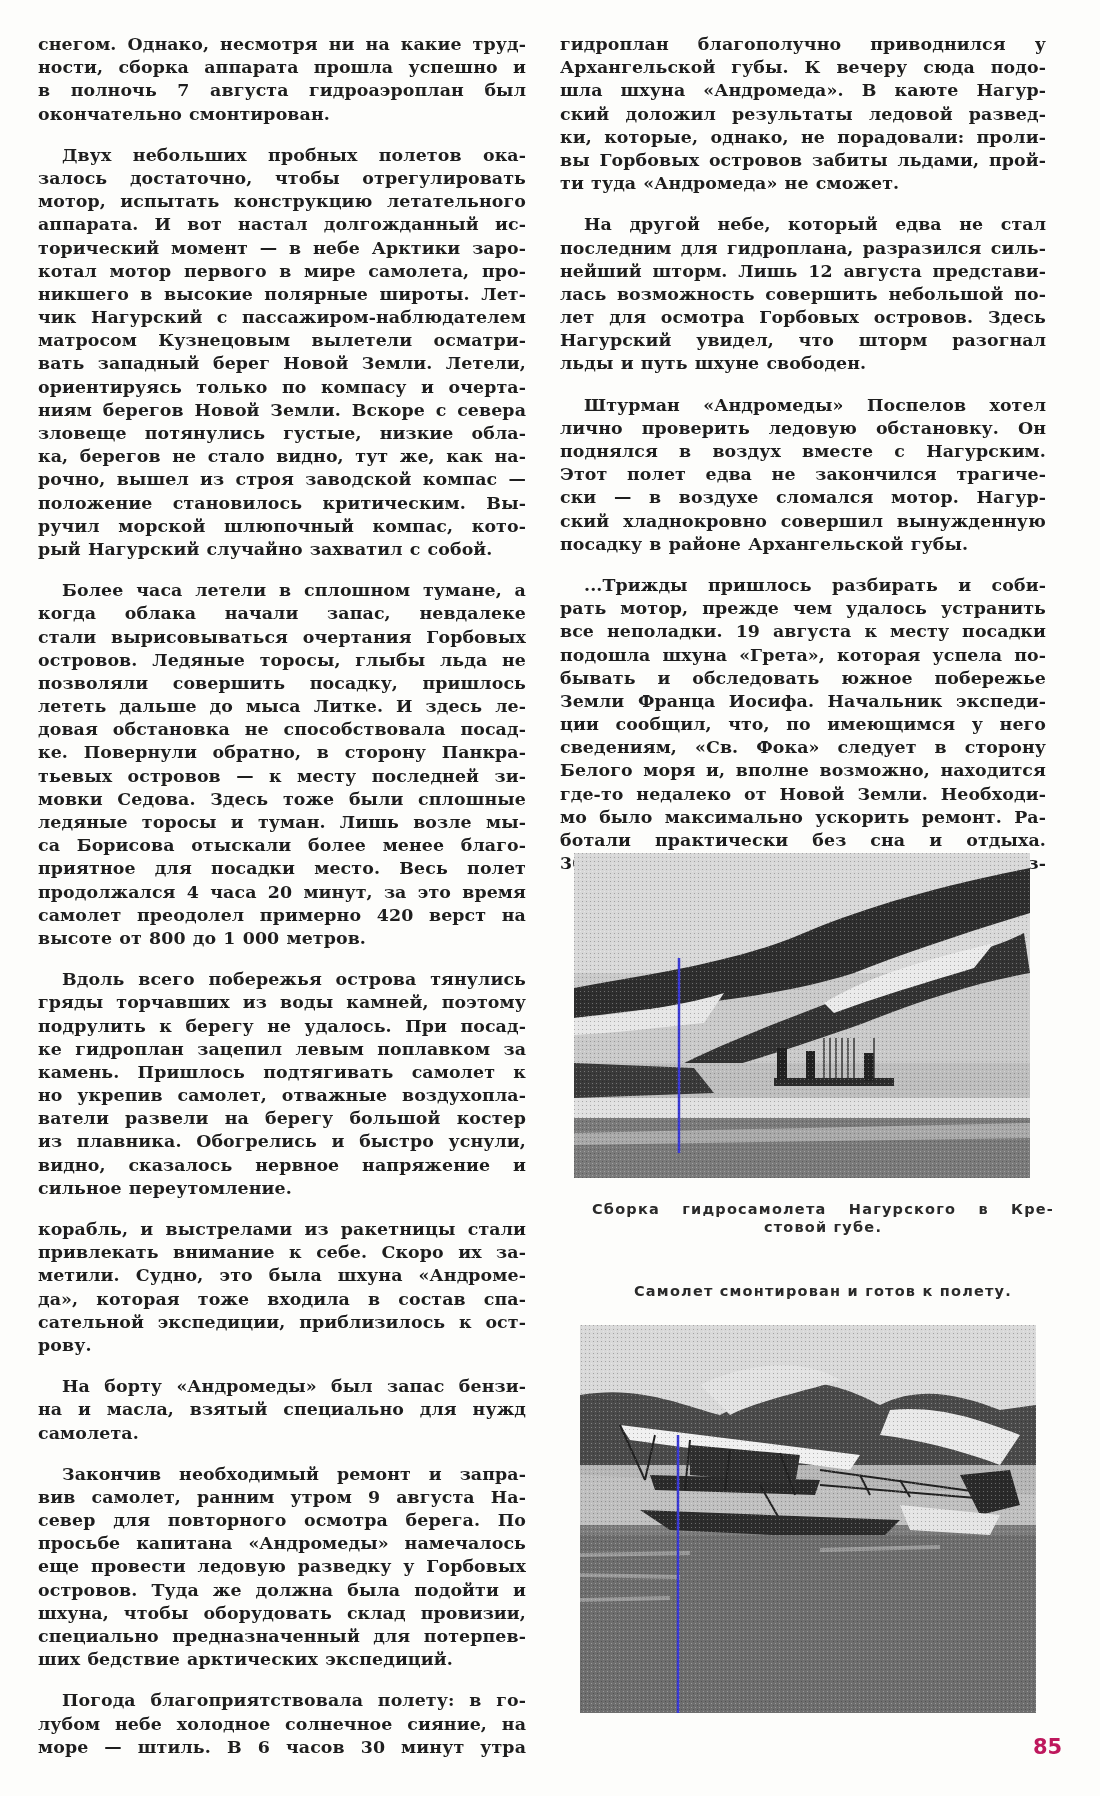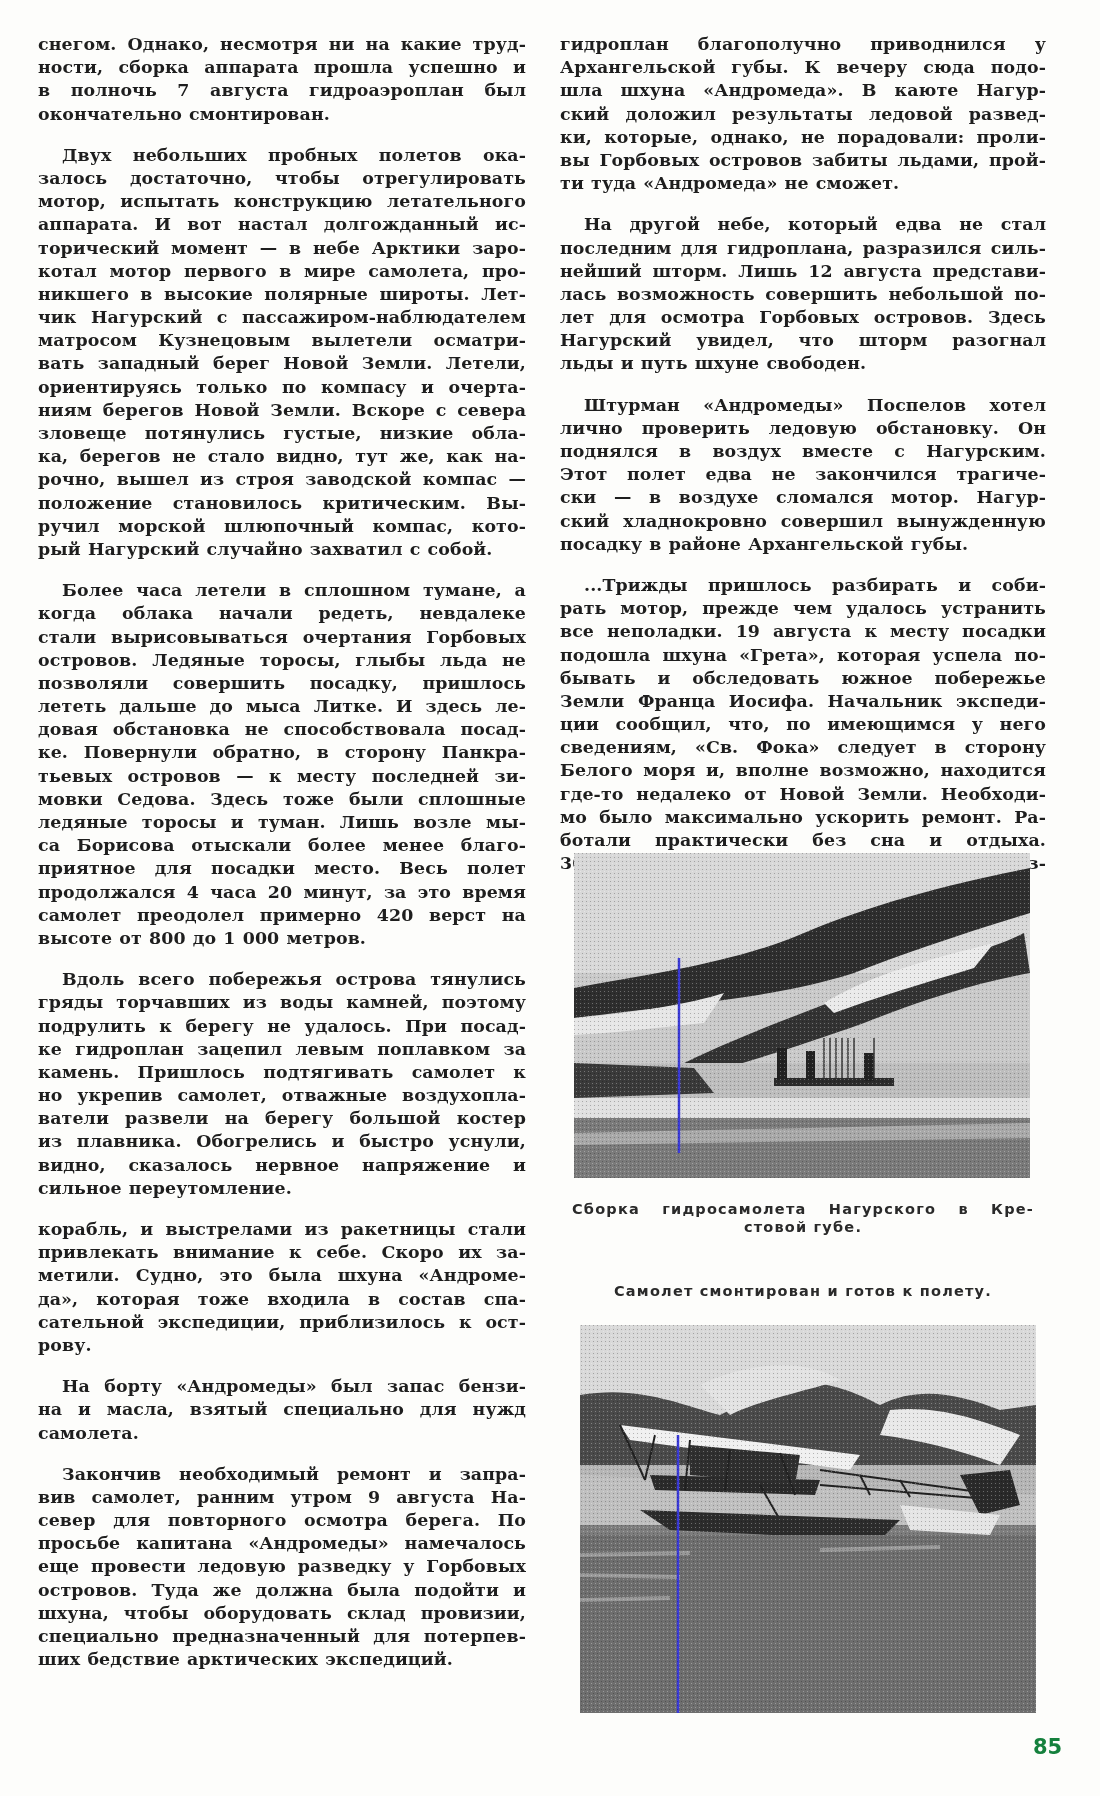--- a/index.html
+++ b/index.html
@@ -20,29 +20,29 @@
   .line.last { text-align-last: left; }
   .line.indent { padding-left: 24px; }
   .photo {
     position: absolute; background: #8a8a8a; overflow: hidden;
   }
   .photo svg { display: block; width: 100%; height: 100%; }
   .photo-1 { left: 574px; top: 853px; width: 456px; height: 325px; }
   .photo-2 { left: 580px; top: 1325px; width: 456px; height: 388px; }
   .caption {
     position: absolute; font-family: "DejaVu Sans", "Liberation Sans", sans-serif; font-weight: bold;
-    font-size: 14.5px; color: #2a2a2a; letter-spacing: 1.2px; line-height: 18px;
+    font-size: 14.5px; color: #2a2a2a; letter-spacing: 1.2px; line-height: 18px; margin-left: 20px;
   }
   .caption-1 { left: 572px; top: 1200px; width: 462px; text-align: center; }
   .caption-1 .c1 { display: block; text-align: justify; text-align-last: justify; word-spacing: 12px; }
   .caption-1 .c2 { display: block; text-align: center; }
   .caption-2 { left: 560px; top: 1282px; width: 486px; text-align: center; }
   .page-number {
     position: absolute; left: 1033px; top: 1735px; font-family: "DejaVu Sans", "Liberation Sans", sans-serif;
-    font-weight: bold; font-size: 21px; color: #15803d;
+    font-weight: bold; font-size: 21px; color: #be185d;
   }
 </style>
 </head>
 <body>
 
 <div class="col col-left" id="col-left">
     <div class="para">
       <span class="line">снегом. Однако, несмотря ни на какие труд-</span>
       <span class="line">ности, сборка аппарата прошла успешно и</span>
       <span class="line">в полночь 7 августа гидроаэроплан был</span>
@@ -63,21 +63,21 @@
       <span class="line">ниям берегов Новой Земли. Вскоре с севера</span>
       <span class="line">зловеще потянулись густые, низкие обла-</span>
       <span class="line">ка, берегов не стало видно, тут же, как на-</span>
       <span class="line">рочно, вышел из строя заводской компас —</span>
       <span class="line">положение становилось критическим. Вы-</span>
       <span class="line">ручил морской шлюпочный компас, кото-</span>
       <span class="line last">рый Нагурский случайно захватил с собой.</span>
     </div>
     <div class="para">
       <span class="line indent">Более часа летели в сплошном тумане, а</span>
-      <span class="line">когда облака начали редеть, невдалеке</span>
+      <span class="line">когда облака начали запас, невдалеке</span>
       <span class="line">стали вырисовываться очертания Горбовых</span>
       <span class="line">островов. Ледяные торосы, глыбы льда не</span>
       <span class="line">позволяли совершить посадку, пришлось</span>
       <span class="line">лететь дальше до мыса Литке. И здесь ле-</span>
       <span class="line">довая обстановка не способствовала посад-</span>
       <span class="line">ке. Повернули обратно, в сторону Панкра-</span>
       <span class="line">тьевых островов — к месту последней зи-</span>
       <span class="line">мовки Седова. Здесь тоже были сплошные</span>
       <span class="line">ледяные торосы и туман. Лишь возле мы-</span>
       <span class="line">са Борисова отыскали более менее благо-</span>
@@ -114,20 +114,25 @@
     <div class="para">
       <span class="line indent">Закончив необходимый ремонт и запра-</span>
       <span class="line">вив самолет, ранним утром 9 августа На-</span>
       <span class="line">север для повторного осмотра берега. По</span>
       <span class="line">просьбе капитана «Андромеды» намечалось</span>
       <span class="line">еще провести ледовую разведку у Горбовых</span>
       <span class="line">островов. Туда же должна была подойти и</span>
       <span class="line">шхуна, чтобы оборудовать склад провизии,</span>
       <span class="line">специально предназначенный для потерпев-</span>
       <span class="line last">ших бедствие арктических экспедиций.</span>
+    </div>
+    <div class="para">
+      <span class="line indent">Погода благоприятствовала полету: в го-</span>
+      <span class="line">лубом небе холодное солнечное сияние, на</span>
+      <span class="line">море — штиль. В 6 часов 30 минут утра</span>
     </div>
   </div>
 <div class="col col-right" id="col-right">
     <div class="para">
       <span class="line">гидроплан благополучно приводнился у</span>
       <span class="line">Архангельской губы. К вечеру сюда подо-</span>
       <span class="line">шла шхуна «Андромеда». В каюте Нагур-</span>
       <span class="line">ский доложил результаты ледовой развед-</span>
       <span class="line">ки, которые, однако, не порадовали: проли-</span>
       <span class="line">вы Горбовых островов забиты льдами, прой-</span>

